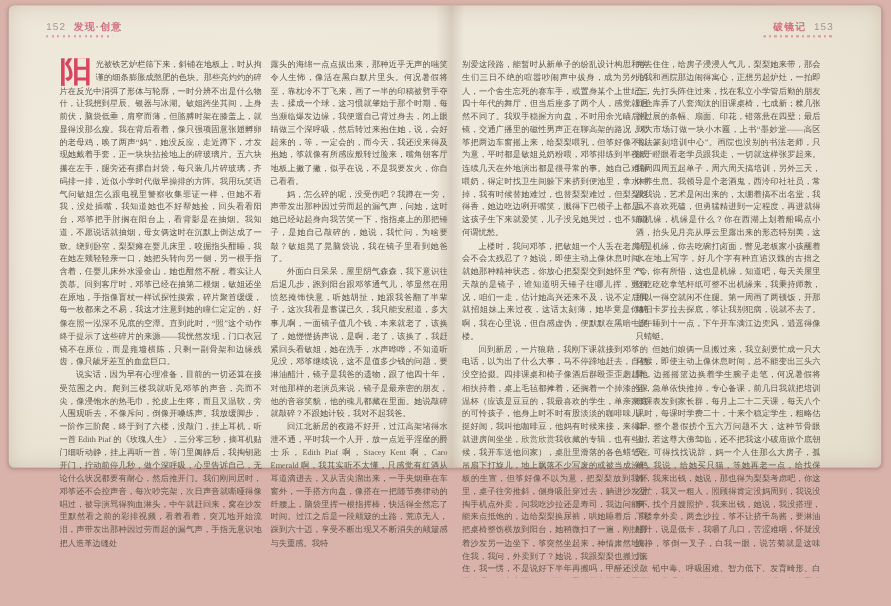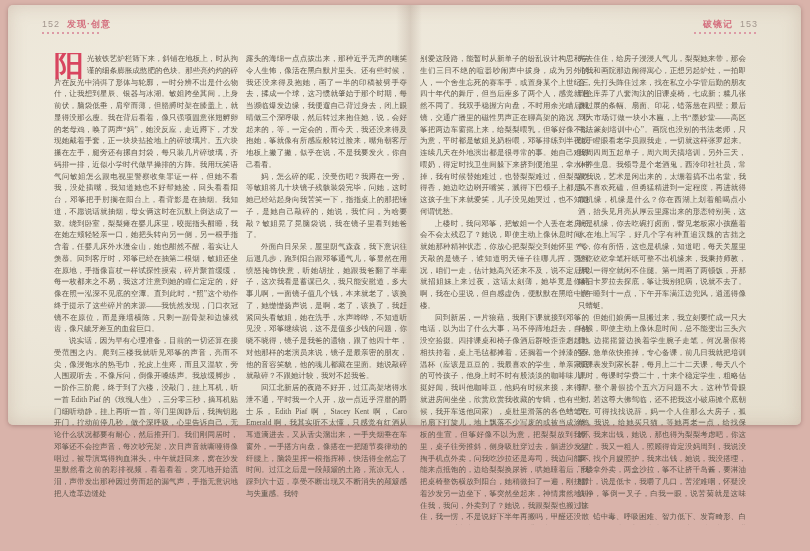--- a/index.html
+++ b/index.html
@@ -69,23 +69,23 @@
   <div class="runhead runhead-right">
     <span class="sec">破镜记</span>&nbsp;&nbsp;<span class="num">153</span>
   </div>
   <div class="dotrule dotrule-right"></div>
 
   <div class="col col-1">
       <p class="para"><span class="dropcap">阳</span>光被铁艺炉栏筛下来，斜铺在地板上，时从拘谨的细条膨胀成憨肥的色块。那些亮灼灼的碎片在反光中消弭了形体与轮廓，一时分辨不出是什么物什，让我想到星辰、银器与冰湖。敏姐跨坐其间，上身前伏，脑袋低垂，肩窄而薄，但胳膊时架在膝盖上，就显得没那么瘦。我在背后看着，像只强项固意张翅孵卵的老母鸡，唤了两声“妈”，她没反应，走近蹲下，才发现她戴着手套，正一块块拈捡地上的碎玻璃片。五六块攥在左手，腿旁还有摞自封袋，每只装几片碎玻璃，齐码排一排，近似小学时代做早操排的方阵。我用玩笑语气问敏姐怎么跟电视里警察收集罪证一样，但她不看我，没处插嘴，我知道她也不好帮她捡，回头看看阳台，邓筝把手肘搁在阳台上，看背影是在抽烟。我知道，不愿说话就抽烟，母女俩这时在沉默上倒达成了一致。绕到卧室，梨梨瘫在婴儿床里，咬掘指头酣睡，我在她左颊轻轻亲一口，她把头转向另一侧，另一根手指含着，任婴儿床外水漫金山，她也酣然不醒，着实让人羡慕。回到客厅时，邓筝已经在抽第二根烟，敏姐还坐在原地，手指像盲杖一样试探性摸索，碎片聚首缓缓，每一枚都来之不易，我这才注意到她的瞳仁定定的，好像在照一泓深不见底的空潭。直到此时，“照”这个动作终于提示了这些碎片的来源——我恍然发现，门口衣冠镜不在原位，而是雍墙横陈，只剩一副骨架和边缘残齿，像只龇牙差互的血盆巨口。</p>
       <p class="para ind">说实话，因为早有心理准备，目前的一切还算在接受范围之内。爬到三楼我就听见邓筝的声音，亮而不尖，像浸饱水的热毛巾，抡皮上生疼，而且又温软，旁人围观听去，不像斥问，倒像开嗓练声。我放缓脚步，一阶作三阶爬，终于到了六楼，没敲门，挂上耳机，听一首 Edith Piaf 的《玫瑰人生》，三分零三秒，摘耳机贴门细听动静，挂上再听一首，等门里阒静后，我掏钥匙开门，拧动前停几秒，做个深呼吸，心里告诉自己，无论什么状况都要有耐心，然后推开门。我们刚同居时，邓筝还不会控声音，每次吵完架，次日声音就嘶哑得像唱过，被导演骂得狗血淋头，中午就赶回来，窝在沙发里默然看之前的彩排视频，看着看着，突兀地开始流泪，声带发出那种因过劳而起的漏气声，手指无意识地把人造革边缝处</p>
     </div>
   <div class="col col-2">
-      <p class="para">露头的海绵一点点拔出来，那种近乎无声的嗤笑令人生怖，像活在黑白默片里头。还有些时候，我还没来得及抱她，画了一半的印稿被劈手夺去，揉成一个球，这习惯就肇始于那个时期，每当濒临爆发边缘，我便遛自己背过身去，闭上眼睛做三个深呼吸，然后转过来抱住她，说，会好起来的，等，一定会的，而今天，我还没来得及抱她，筝就像有所感应般转过脸来，嘴角朝客厅地板上撇了撇，似乎在说，不是我要发火，你自己看看。</p>
-      <p class="para ind">妈，怎么碎的呢，没受伤吧？我蹲在一旁，等敏姐将几十块镜子残骸装袋完毕，问她，这时她已经站起身向我苦笑一下，指指桌上的那把锤子，是她自己敲碎的，她说，我忙问，为啥要敲？敏姐晃了晃脑袋说，我在镜子里看到她爸了。</p>
-      <p class="para ind">外面白日呆呆，屋里阴气森森，我下意识往后退几步，跑到阳台跟邓筝通气儿，筝显然在用愤怒掩饰快意，听她胡扯，她跟我爸翻了半辈子，这次我看是蓄谋已久，我只能安慰道，多大事儿啊，一面镜子值几个钱，本来就老了，该换了，她憷憷扬声说，是啊，老了，该换了，我赶紧回头看敏姐，她在洗手，水声哗哗，不知道听见没，邓筝继续说，这不是值多少钱的问题，你晓不晓得，镜子是我爸的遗物，跟了他四十年，对他那样的老演员来说，镜子是最亲密的朋友，他的音容笑貌，他的魂儿都藏在里面。她说敲碎就敲碎？不跟她计较，我对不起我爸。</p>
+      <p class="para">露头的海绵一点点拔出来，那种近乎无声的嗤笑令人生怖，像活在黑白默片里头。何况暑假将至，靠枕冷不丁飞来，画了一半的印稿被劈手夺去，揉成一个球，这习惯就肇始于那个时期，每当濒临爆发边缘，我便遛自己背过身去，闭上眼睛做三个深呼吸，然后转过来抱住她，说，会好起来的，等，一定会的，而今天，我还没来得及抱她，筝就像有所感应般转过脸来，嘴角朝客厅地板上撇了撇，似乎在说，不是我要发火，你自己看看。</p>
+      <p class="para ind">妈，怎么碎的呢，没受伤吧？我蹲在一旁，声带发出那种因过劳而起的漏气声，问她，这时她已经站起身向我苦笑一下，指指桌上的那把锤子，是她自己敲碎的，她说，我忙问，为啥要敲？敏姐晃了晃脑袋说，我在镜子里看到她爸了。</p>
+      <p class="para ind">外面白日呆呆，屋里阴气森森，我下意识往后退几步，跑到阳台跟邓筝通气儿，筝显然在用愤怒掩饰快意，听她胡扯，她跟我爸翻了半辈子，这次我看是蓄谋已久，我只能安慰道，多大事儿啊，一面镜子值几个钱，本来就老了，该换了，她憷憷扬声说，是啊，老了，该换了，我赶紧回头看敏姐，她在洗手，水声哗哗，不知道听见没，邓筝继续说，这不是值多少钱的问题，要淋油醋汁，镜子是我爸的遗物，跟了他四十年，对他那样的老演员来说，镜子是最亲密的朋友，他的音容笑貌，他的魂儿都藏在里面。她说敲碎就敲碎？不跟她计较，我对不起我爸。</p>
       <p class="para ind">回江北新居的夜路不好开，过江高架堵得水泄不通，平时我一个人开，放一点近乎淫靡的爵士乐，Edith Piaf 啊，Stacey Kent 啊，Caro Emerald 啊，我其实听不太懂，只感觉有红酒从耳道滴进去，又从舌尖溜出来，一手夹烟垂在车窗外，一手搭方向盘，像搭在一把随节奏律动的纤腰上，脑袋里挥一根指挥棒，快活得全然忘了时间。过江之后是一段颠簸的土路，荒凉无人，踩到六十迈，享受不断出现又不断消失的颠簸感与失重感。我特</p>
     </div>
   <div class="col col-3">
       <p class="para">别爱这段路，能暂时从新单子的纷乱设计构思和学生们三日不绝的喧嚣吵闹声中拔身，成为另外的人，一个舍生忘死的赛车手，或置身某个上世纪三四十年代的舞厅，但当后座多了两个人，感觉就迥然不同了。我双手稳握方向盘，不时用余光瞄后视镜，交通广播里的磁性男声正在聊高架的路况，邓筝把两边车窗摇上来，给梨梨喂乳，但筝好像不以为意，平时都是敏姐兑奶粉喂，邓筝排练到半夜或连续几天在外地演出都是很寻常的事。她自己难得喂奶，得定时找卫生间躲下来挤到便池里，拿水冲掉，我有时候替她难过，也替梨梨难过，但梨梨吃得香，她边吃边咧开嘴笑，溅得下巴领子上都是，这孩子生下来就爱笑，儿子没见她哭过，也不知道何谓忧愁。</p>
       <p class="para ind">上楼时，我问邓筝，把敏姐一个人丢在老房子会不会太残忍了？她说，即使主动上像休息时间，就她那种精神状态，你放心把梨梨交到她怀里？今天敲的是镜子，谁知道明天锤子往哪儿挥，更何况，咱们一走，估计她高兴还来不及，说不定后脚就招姐妹上来过夜，这话太刻薄，她毕竟是你妈啊，我在心里说，但自感虚伪，便默默在黑暗中爬楼。</p>
       <p class="para ind">回到新居，一片狼藉，我刚下课就接到邓筝的电话，以为出了什么大事，马不停蹄地赶去，自然没空拾掇。四排课桌和椅子像酒后群殴歪歪趔趄地相扶持着，桌上毛毡都摊着，还搁着一个掉漆的保温杯（应该是豆豆的，我最喜欢的学生，单亲家庭的可怜孩子，他身上时不时有股淡淡的咖啡味儿，挺好闻，我叫他咖啡豆，他妈有时候来接，来得早就进房间坐坐，欣赏欣赏我收藏的专辑，也有些时候，我开车送他回家），桌肚里滑落的各色蜡笔在吊扇下打旋儿，地上飘落不少写废的或被当成涂鸦板的生宣，但筝好像不以为意，把梨梨放到我怀里，桌子往旁推斜，侧身吸肚穿过去，躺进沙发里掏手机点外卖，问我吃沙拉还是寿司，我边问能不能来点抵饱的，边给梨梨换尿裤，哄她睡着后，我把桌椅整饬横放到阳台，她稍微扫了一遍，刚扶撑着沙发另一边坐下，筝突然坐起来，神情肃然地叫住我，我问，外卖到了？她说，我跟梨梨也搬过来住，我一愣，不是说好下半年再搬吗，甲醛还没散干净呢，对宝宝不好，她说，甲醛厉害还是锤子厉害？我早受够了，赶紧搬。</p>
     </div>
   <div class="col col-4">
       <p class="para">先去住住，给房子浸浸人气儿，梨梨她来带，那会儿我和画院那边闹得寓心，正想另起炉灶，一拍即合，先打头阵住过来，找在私立小学管后勤的朋友到仓库弄了八套淘汰的旧课桌椅，七成新；糅几张参过展的条幅、扇面、印花，错落悬在四壁；最后到大市场订做一块小木匾，上书“墨妙堂——高区书法篆刻培训中心”。画院也没别的书法老师，只能干瞪眼看老学员跟我走，一切就这样张罗起来。我周四周五起单子，周六周天搞培训，另外三天，休养生息。我领导是个老酒鬼，西泠印社社员，常跟我说，艺术是闲出来的，太绷着搞不出名堂，我虽不喜欢死磕，但勇猛精进到一定程度，再进就得靠机缘，机缘是什么？你在西湖上划着船喝点小酒，抬头见月亮从厚云里露出来的形态特别美，这就是机缘，你去吃碗打卤面，瞥见老板家小孩蘸着水在地上写字，好几个字有种直追汉魏的古拙之气，你有所悟，这也是机缘，知道吧，每天关屋里矻矻矻矻拿笔杆纸可整不出机缘来，我秉持师教，所以一得空就闲不住腿。第一周画了两顿饭，开那辆旧卡罗拉去探底，筝让我别犯病，说就不去了。上午睡到十一点，下午开车满江边兜风，逍遥得像只蜻蜓。</p>
       <p class="para ind">但她们娘俩一旦搬过来，我立刻要忙成一只大马猴，即使主动上像休息时间，总不能变出三头六臂，边摇摇篮边换着学生腕子走笔，何况暑假将至，急单依快推掉，专心备课，前几日我就把培训班课表发到家长群，每月上二十二天课，每天八个课时，每课时学费二十，十来个稳定学生，粗略估算，整个暑假捞个五六万问题不大，这种节骨眼上，若这尊大佛驾临，还不把我这小破庙掀个底朝天，可得找找说辞，妈一个人住那么大房子，孤单，我说，给她买只猫，等她再老一点，给找保姆，我来出钱，她说，那也得为梨梨考虑吧，你这么忙，我又一粗人，照顾得肯定没妈周到，我说没事，找个月嫂照护，我来出钱，她说，我没搭理，下楼拿外卖，两盒沙拉，筝不让挤千岛酱，要淋油醋汁，说是低卡，我嚼了几口，苦涩难咽，怀疑没洗净，筝倒一叉子，白我一眼，说苦菊就是这味儿。</p>

